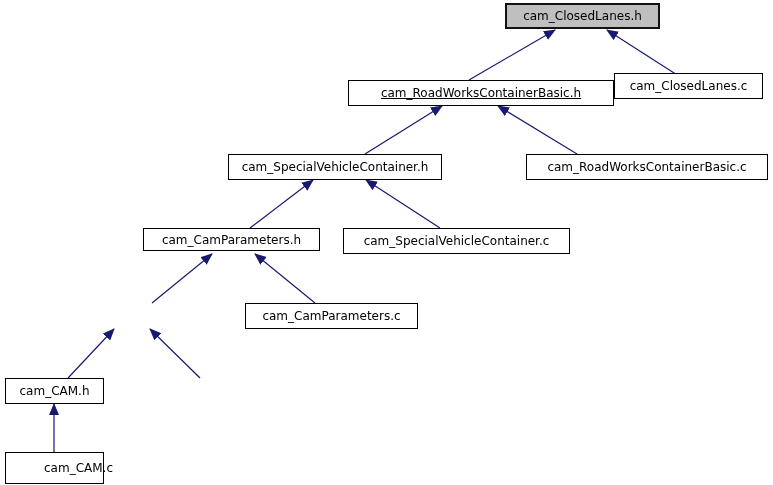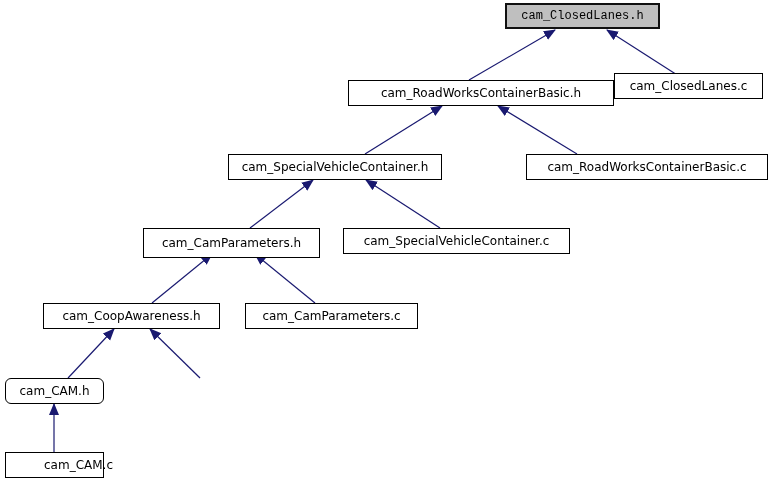--- a/index.html
+++ b/index.html
@@ -64,24 +64,23 @@
       <line x1="577" y1="154" x2="498" y2="106" class="edge-line" marker-end="url(#arrow)"></line>
       <line x1="250" y1="228" x2="313" y2="180" class="edge-line" marker-end="url(#arrow)"></line>
       <line x1="440" y1="228" x2="366" y2="180" class="edge-line" marker-end="url(#arrow)"></line>
       <line x1="152" y1="303" x2="212" y2="254" class="edge-line" marker-end="url(#arrow)"></line>
       <line x1="315" y1="303" x2="255" y2="254" class="edge-line" marker-end="url(#arrow)"></line>
       <line x1="68" y1="378" x2="114" y2="329" class="edge-line" marker-end="url(#arrow)"></line>
       <line x1="200" y1="378" x2="150" y2="329" class="edge-line" marker-end="url(#arrow)"></line>
       <line x1="54" y1="452" x2="54" y2="404" class="edge-line" marker-end="url(#arrow)"></line>
     </svg>
 
-<div class="node highlighted" style="left: 505px; top: 3px; width: 155px; height: 26px; font-family: Liberation Mono, monospace;">cam_ClosedLanes.h</div>
-    <div class="node" style="left: 348px; top: 80px; width: 266px; height: 26px;">cam_RoadWorksContainerBasic.h</div>
+<div class="node highlighted" style="left: 505px; top: 3px; width: 155px; height: 26px;">cam_ClosedLanes.h</div>
+    <div class="node" style="left: 348px; top: 80px; width: 266px; height: 26px; text-decoration: underline;">cam_RoadWorksContainerBasic.h</div>
     <div class="node" style="left: 614px; top: 73px; width: 149px; height: 26px;">cam_ClosedLanes.c</div>
     <div class="node" style="left: 228px; top: 154px; width: 214px; height: 26px;">cam_SpecialVehicleContainer.h</div>
     <div class="node" style="left: 480px; top: 154px; width: 242px; height: 26px; margin-left: 46px;">cam_RoadWorksContainerBasic.c</div>
-    <div class="node" style="left: 143px; top: 228px; width: 177px; height: 30px; text-align: center;">cam_CamParameters.h</div>
+    <div class="node" style="left: 143px; top: 228px; width: 177px; height: 23px; text-align: center;">cam_CamParameters.h</div>
     <div class="node" style="left: 343px; top: 228px; width: 227px; height: 26px;">cam_SpecialVehicleContainer.c</div>
-    <div class="node" style="left: 43px; top: 303px; width: 177px; height: 26px;">cam_CoopAwareness.h</div>
     <div class="node" style="left: 245px; top: 303px; width: 173px; height: 26px;">cam_CamParameters.c</div>
-    <div class="node" style="left: 5px; top: 378px; width: 99px; height: 26px; border-radius: 6px;">cam_CAM.h</div>
-    <div class="node" style="left: 5px; top: 452px; width: 99px; height: 26px; padding-left: 48px;">cam_CAM.c</div>
+    <div class="node" style="left: 5px; top: 378px; width: 99px; height: 26px;">cam_CAM.h</div>
+    <div class="node" style="left: 5px; top: 452px; width: 99px; height: 32px; padding-left: 48px;">cam_CAM.c</div>
   </div>
 
 </body></html>

